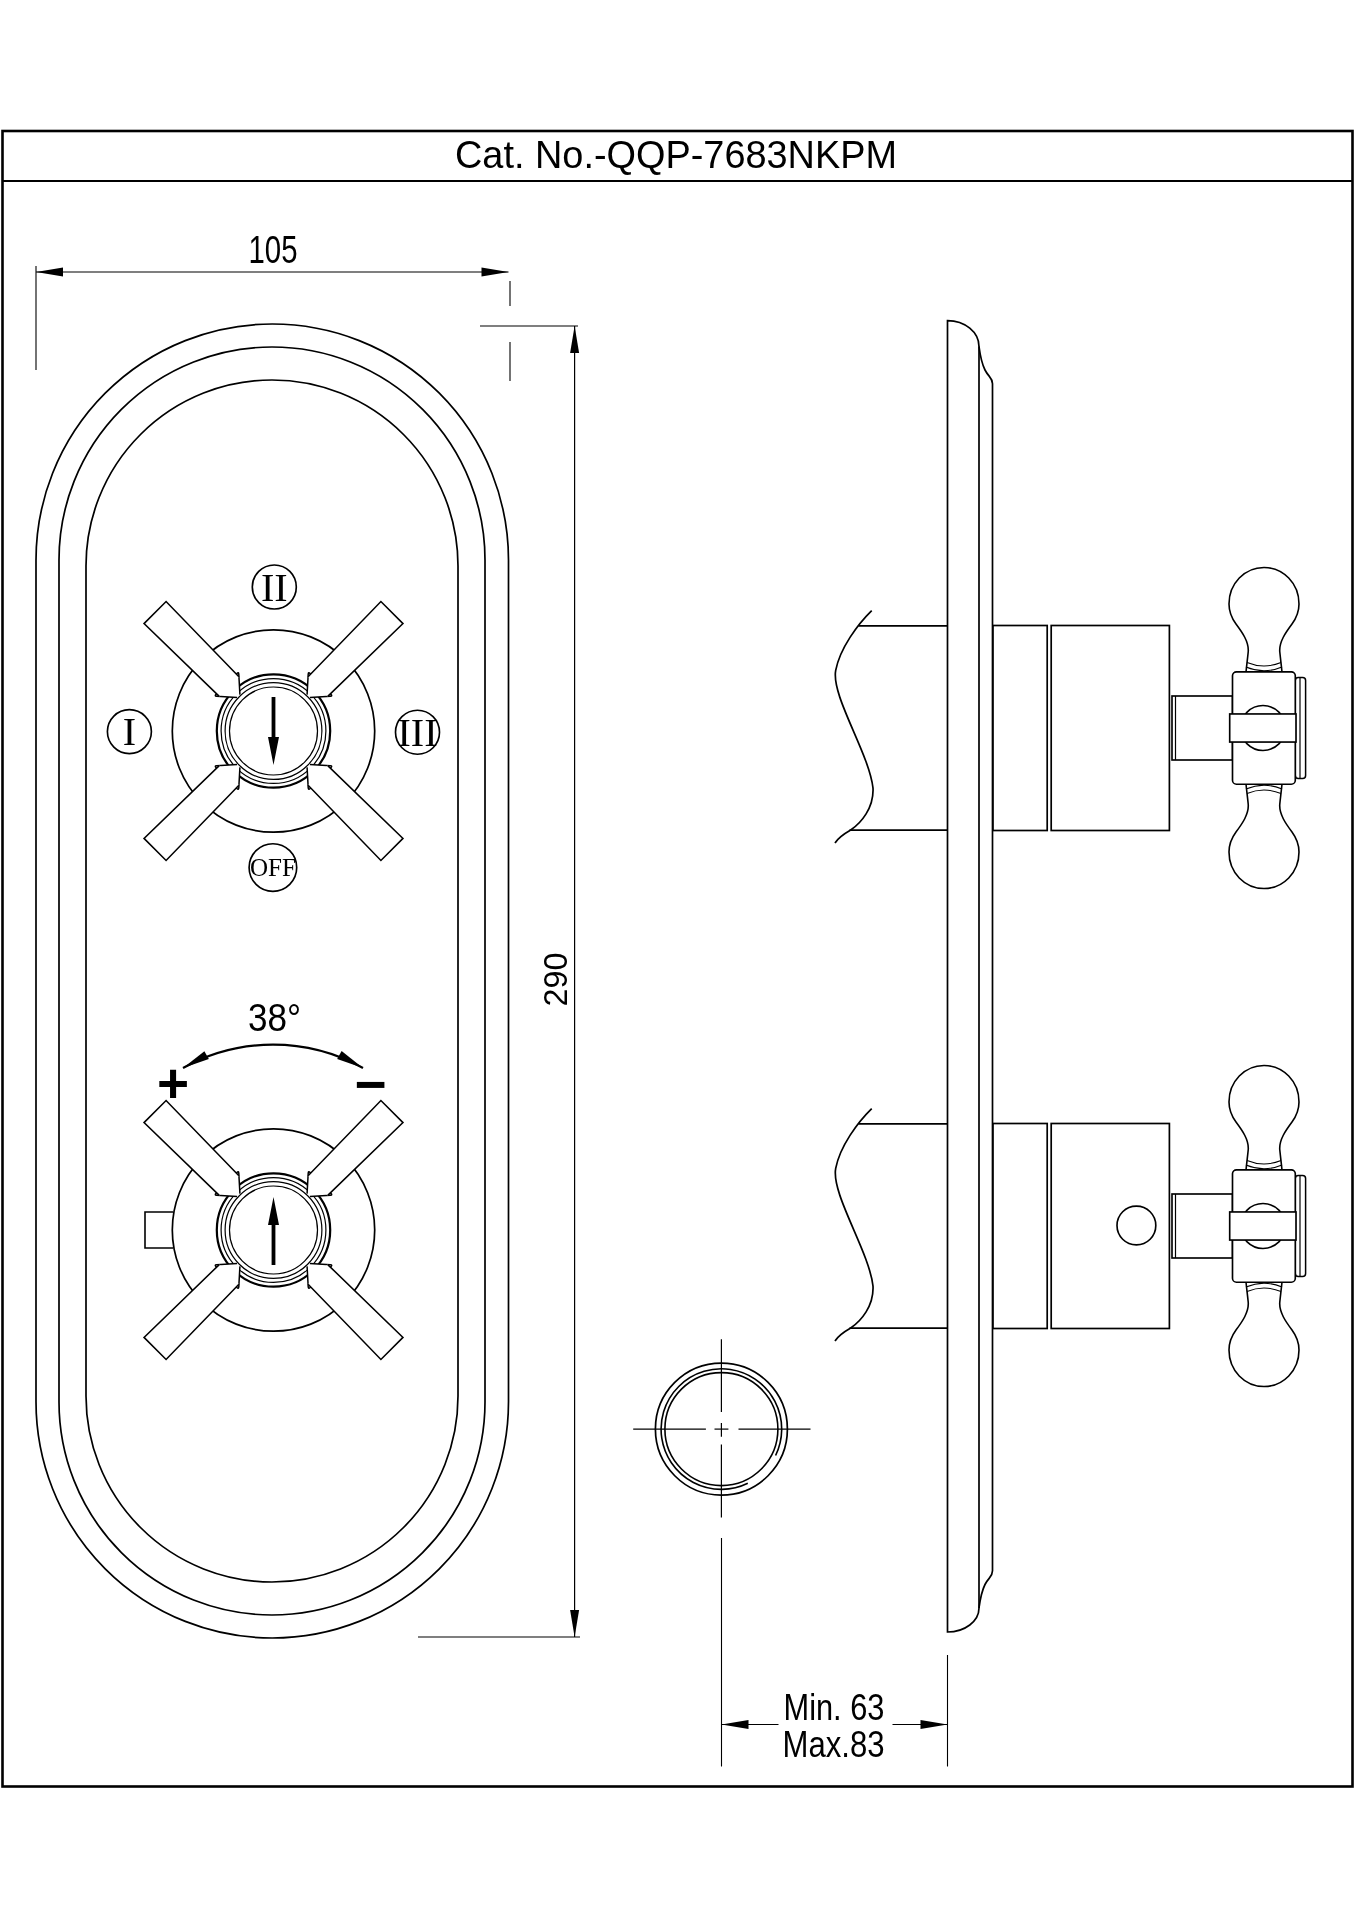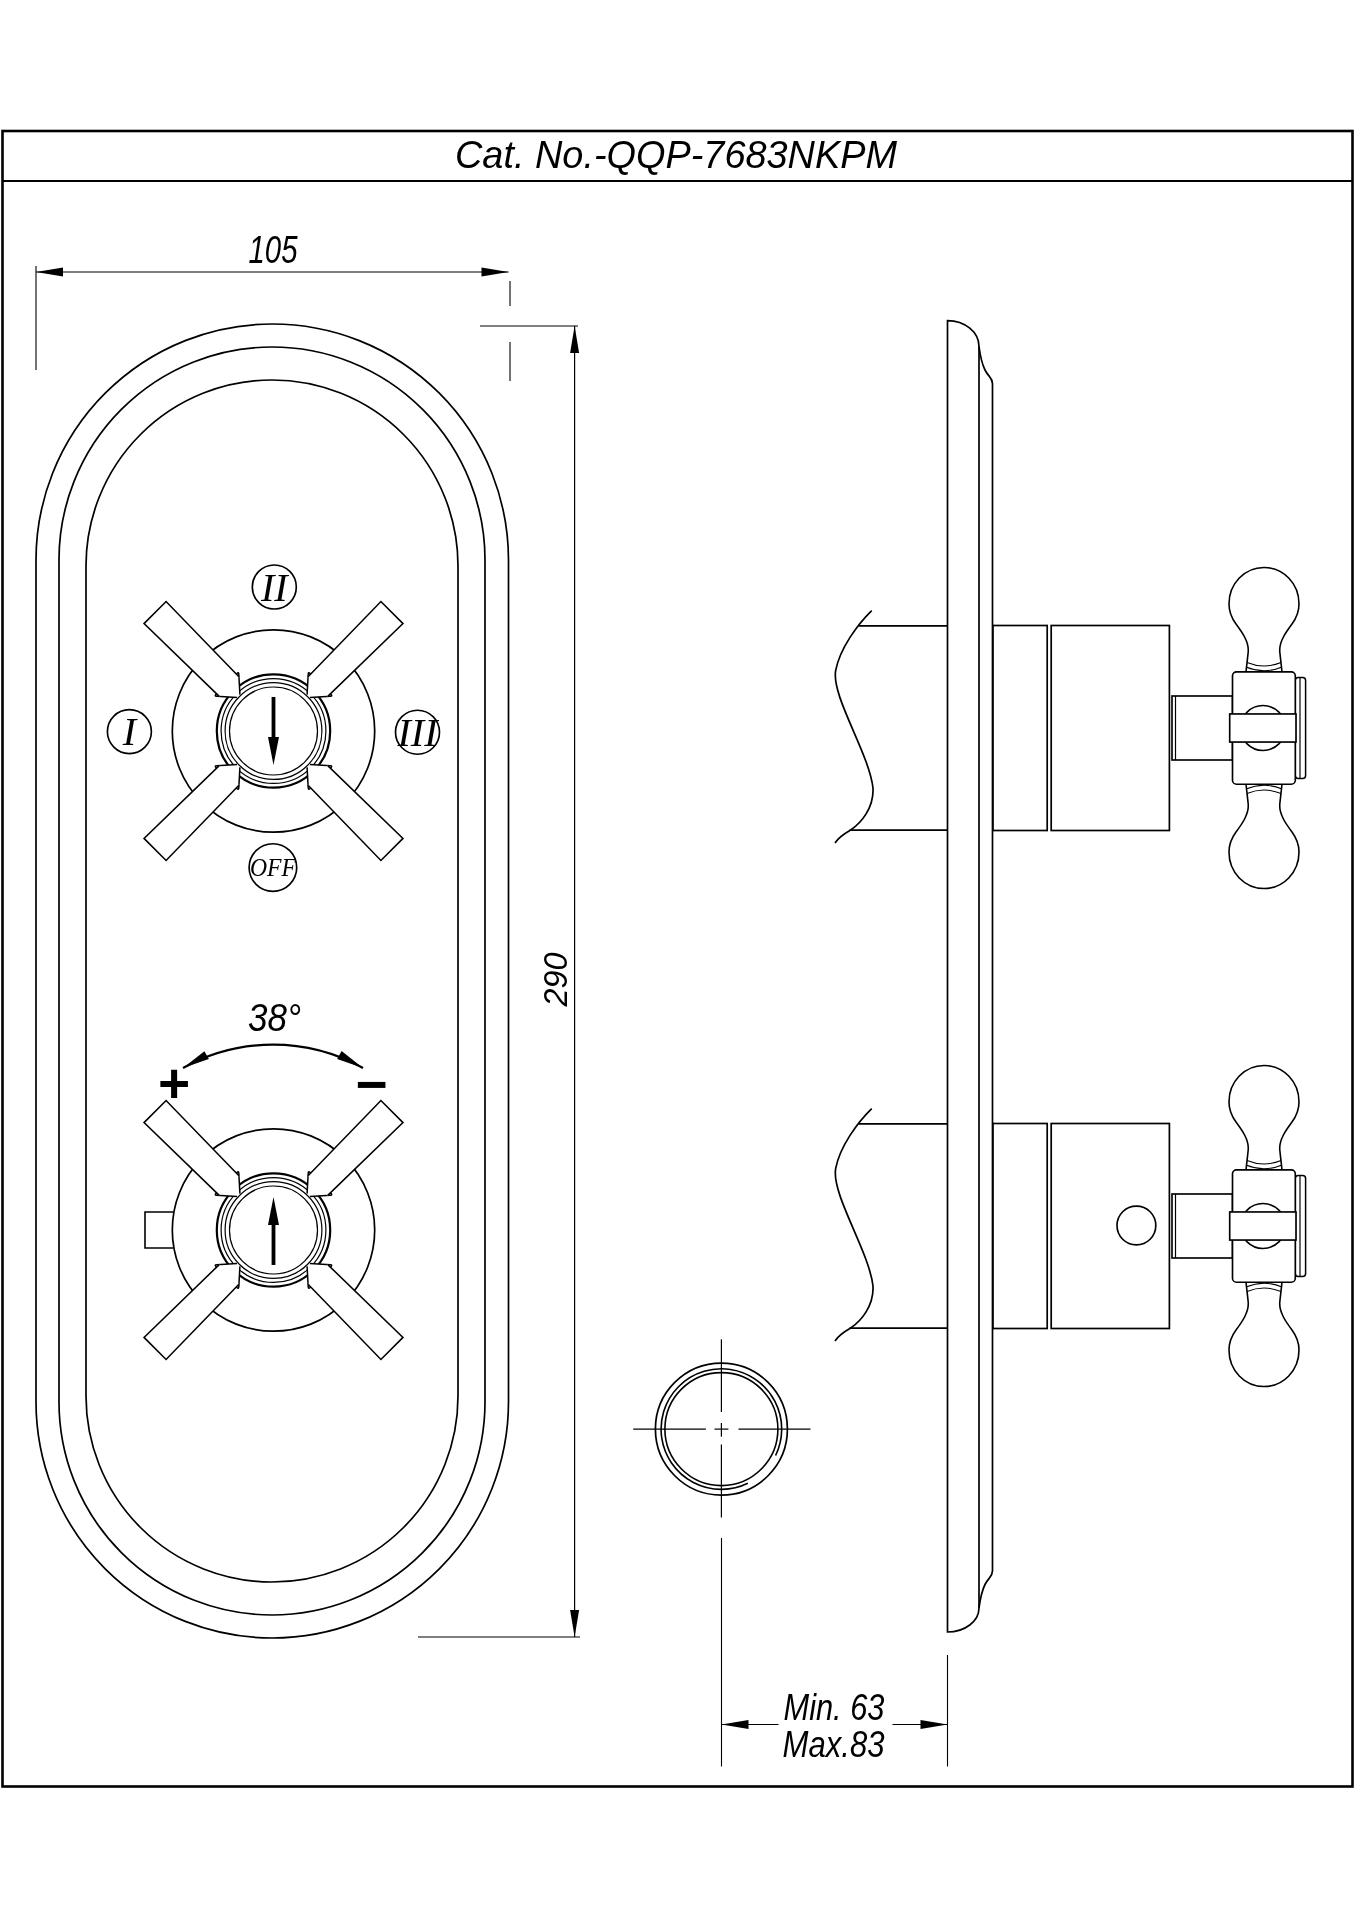--- a/index.html
+++ b/index.html
@@ -1,16 +1,16 @@
 <!DOCTYPE html>
 <html><head>
 <meta charset="utf-8">
 <style>
   html,body{margin:0;padding:0;background:#ffffff;}
-  .page{position:relative;width:1356px;height:1920px;background:#ffffff;overflow:hidden;font-style:italic;}
+  .page{position:relative;width:1356px;height:1920px;background:#ffffff;overflow:hidden;}
   svg{display:block;}
   text{fill:#000000;}
   .sans{font-family:"Liberation Sans",sans-serif;}
   .serif{font-family:"Liberation Serif",serif;}
 </style>
 </head>
 <body>
 
 <div class="page">
 <svg width="1356" height="1920" viewBox="0 0 1356 1920">

